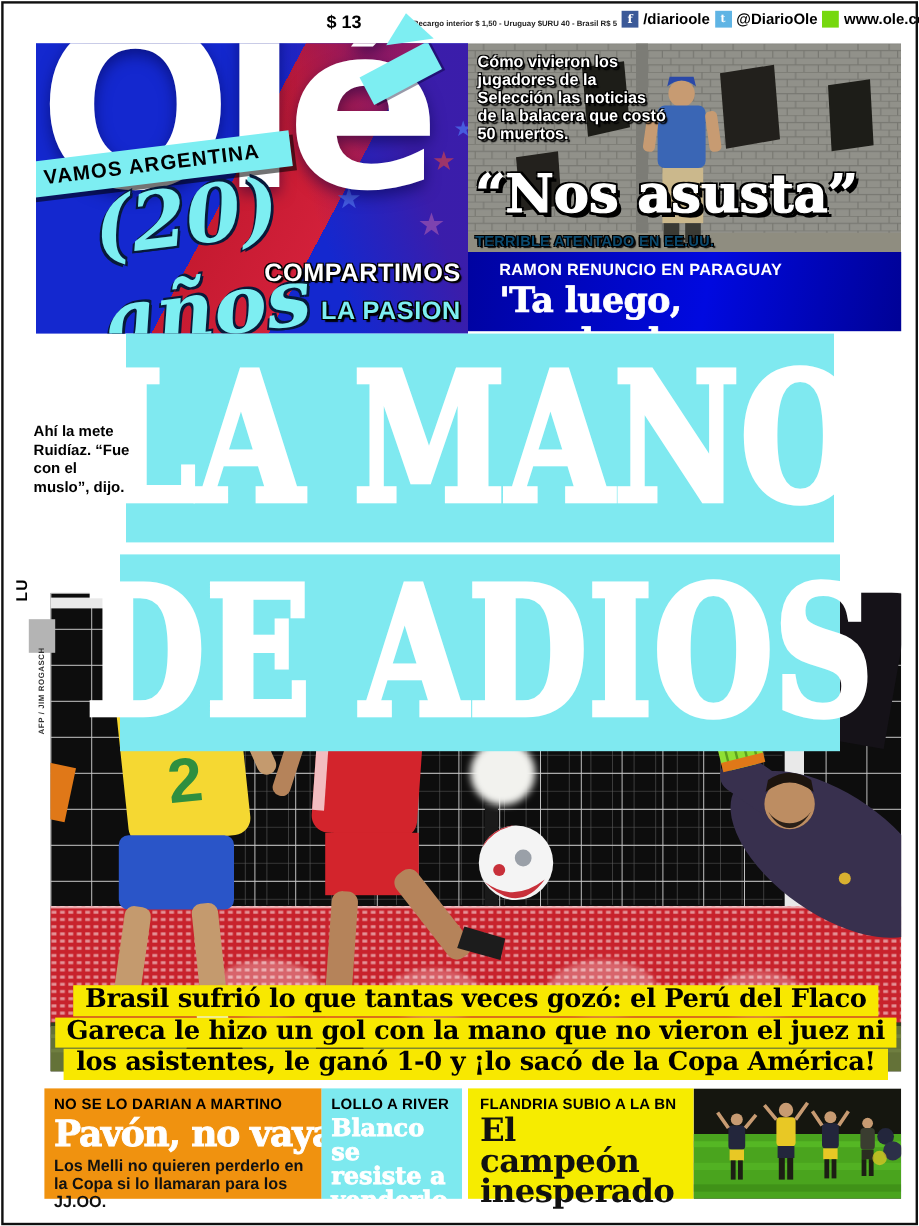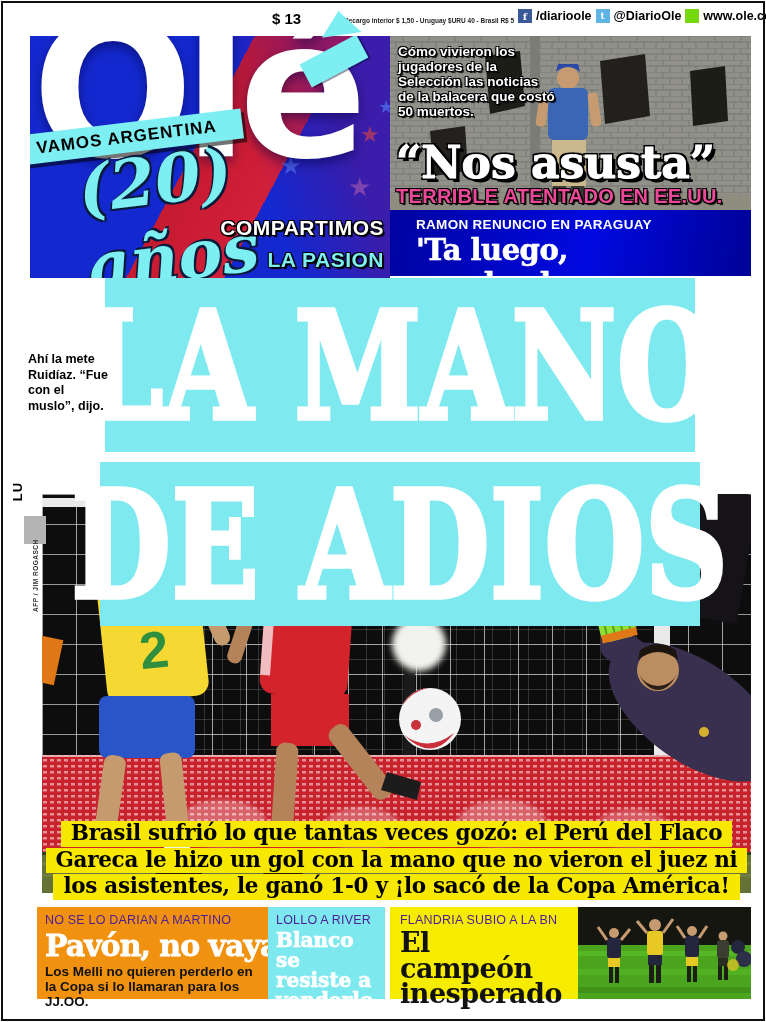--- a/index.html
+++ b/index.html
@@ -40,21 +40,21 @@
       text-shadow:2px 2px 0 #071a3a,-2px 2px 0 #071a3a,2px -2px 0 #071a3a;}
   #tagline{right:6px;bottom:8px;text-align:right;z-index:5;line-height:.95;}
   #tagline .t1{font-size:21px;font-weight:900;color:#fff;letter-spacing:.5px;}
   #tagline .t2{font-size:21px;font-weight:900;color:#7deef2;letter-spacing:.5px;margin-top:12px;}
 
   
   #fbi{left:390px;top:36px;width:361px;height:174px;overflow:hidden;z-index:2;text-decoration:underline;}
   #fbi-caption{left:8px;top:8px;width:158px;font-weight:700;font-size:13.5px;line-height:1.12;color:#fff;z-index:3;}
   #fbi-headline{left:6px;bottom:22px;font-size:44px;color:#fff;white-space:nowrap;z-index:3;
       -webkit-text-stroke:1px #fff;}
-  #fbi-kicker{left:6px;bottom:2px;font-weight:900;font-size:20px;color:#ec4899;letter-spacing:.3px;z-index:3;}
+  #fbi-kicker{left:6px;bottom:2px;font-weight:900;font-size:12px;color:#0c4a6e;letter-spacing:.3px;z-index:3;}
   #band{left:390px;top:210px;width:361px;height:66px;z-index:2;padding:7px 0 0 26px;box-sizing:border-box;
       background:linear-gradient(100deg,#0003a0,#0009e0 55%,#000296);}
   #band-kicker{font-weight:900;font-size:13.5px;color:#fff;letter-spacing:.3px;}
   #band-headline{font-size:29px;color:#fff;margin-top:1px;letter-spacing:-.5px;-webkit-text-stroke:.6px #fff;}
 
   
   #side-caption{left:28px;top:352px;width:84px;font-weight:700;font-size:12.5px;line-height:1.25;z-index:3;}
   #lu{left:8px;top:484px;font-weight:800;font-size:13px;transform:rotate(-90deg);letter-spacing:1px;z-index:3;}
   #graysq{left:24px;top:516px;width:22px;height:28px;background:#b4b4b4;z-index:3;}
   #credit{left:32px;top:612px;transform:rotate(-90deg);transform-origin:left top;
@@ -67,21 +67,21 @@
       -webkit-text-stroke:4px #fff;transform:scale(1.02,1.32);letter-spacing:1px;white-space:nowrap;}
   #photo-caption{left:42px;top:820px;width:709px;text-align:center;z-index:3;line-height:1;}
   #photo-caption span{display:inline-block;background:#f8e800;color:#000;margin-top:1px;
       font-family:"DejaVu Serif",serif;font-weight:bold;font-size:21.5px;padding:1px 10px 3px;letter-spacing:-.3px;}
 
   
   .card{top:907px;height:92px;box-sizing:border-box;padding:6px 8px;z-index:2;}
   #card-pavon{left:37px;width:231px;background:#f0920f;}
   #card-lollo{left:268px;width:117px;background:#7de9ef;}
   #card-flandria{left:390px;width:188px;background:#f6ec00;padding:6px 10px;}
-  .kicker{font-weight:400;font-size:12.5px;color:#4c1d95;letter-spacing:.2px;}
+  .kicker{font-weight:700;font-size:12.5px;color:#000000;letter-spacing:.2px;}
   #pavon-headline{font-family:"DejaVu Serif",serif;font-weight:bold;font-size:30px;color:#fff;
       letter-spacing:-1px;margin:1px 0 2px;-webkit-text-stroke:.8px #fff;white-space:nowrap;}
   #pavon-body{font-family:Liberation Sans, sans-serif;font-weight:bold;font-size:13.5px;line-height:1.1;color:#111;}
   #lollo-headline{font-family:"DejaVu Serif",serif;font-weight:bold;font-size:20px;color:#fff;
       line-height:1;margin-top:3px;-webkit-text-stroke:.7px #fff;}
   #flandria-headline{font-family:"DejaVu Serif",serif;font-weight:bold;font-size:27px;color:#111;
       line-height:.95;margin-top:3px;letter-spacing:-.5px;}
   #flandria-photo{left:578px;top:907px;width:173px;height:92px;z-index:2;}
 </style>
 </head>

